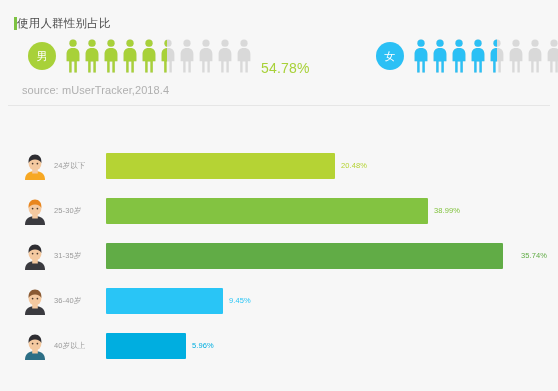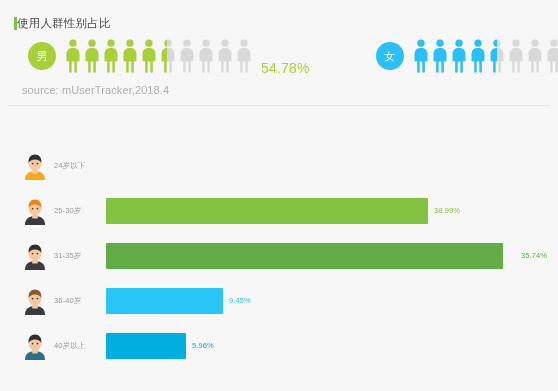--- a/index.html
+++ b/index.html
@@ -340,20 +340,24 @@
         <div class="age-row">
           <svg class="avatar" viewBox="0 0 26 28">
             <path d="M13 19 C6 19 3 22.5 3 28 L23 28 C23 22.5 20 19 13 19 Z" fill="#f7a823"></path>
             <path d="M10.2 17.5 L15.8 17.5 L15.8 21.5 L10.2 21.5 Z" fill="#f4c9a0"></path>
             <ellipse cx="13" cy="11.5" rx="6.4" ry="7.2" fill="#f4c9a0"></ellipse>
             <path d="M6.6 11 C6.2 5.2 9 2.4 13 2.4 C17 2.4 19.8 5.2 19.4 11 C18.4 8.6 16 7.4 13 7.4 C10 7.4 7.6 8.6 6.6 11 Z" fill="#2e2e33"></path>
             <circle cx="10.6" cy="11.6" r="0.85" fill="#4a3a2e"></circle>
             <circle cx="15.4" cy="11.6" r="0.85" fill="#4a3a2e"></circle>
           </svg>
           <div class="age-label">24岁以下</div>
+          <div class="bar-track">
+            <div class="bar-fill" style="background: rgb(181, 211, 52); width: 229px;"></div>
+            <div class="bar-value" style="color: rgb(181, 211, 52);">20.48%</div>
+          </div>
         </div>
         <div class="age-row">
           <svg class="avatar" viewBox="0 0 26 28">
             <path d="M13 19 C6 19 3 22.5 3 28 L23 28 C23 22.5 20 19 13 19 Z" fill="#3a3a3f"></path>
             <path d="M10.2 17.5 L15.8 17.5 L15.8 21.5 L10.2 21.5 Z" fill="#f4c9a0"></path>
             <ellipse cx="13" cy="11.5" rx="6.4" ry="7.2" fill="#f4c9a0"></ellipse>
             <path d="M6.6 11 C6.2 5.2 9 2.4 13 2.4 C17 2.4 19.8 5.2 19.4 11 C18.4 8.6 16 7.4 13 7.4 C10 7.4 7.6 8.6 6.6 11 Z" fill="#e8861f"></path>
             <circle cx="10.6" cy="11.6" r="0.85" fill="#4a3a2e"></circle>
             <circle cx="15.4" cy="11.6" r="0.85" fill="#4a3a2e"></circle>
           </svg>

